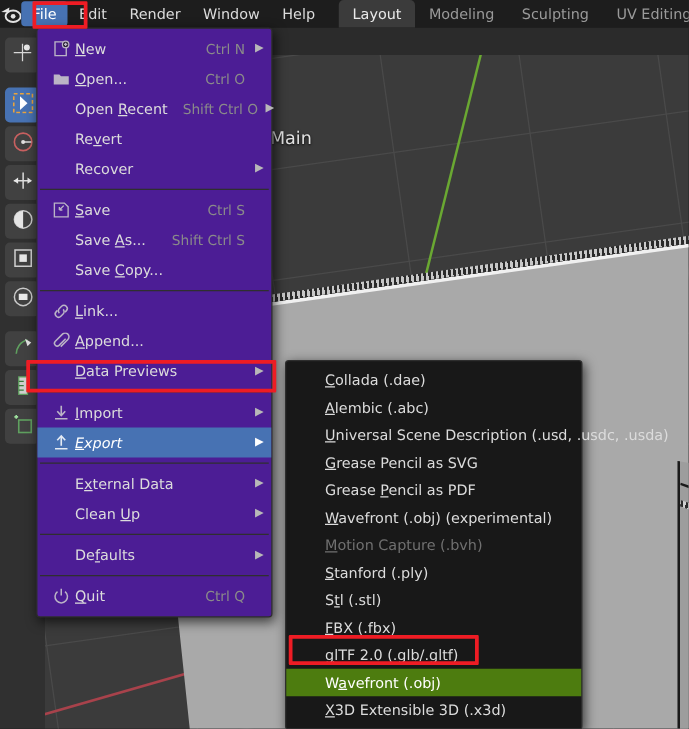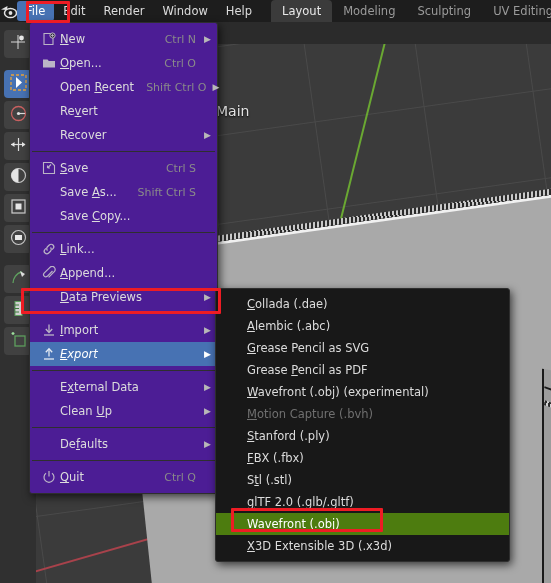--- a/index.html
+++ b/index.html
@@ -172,22 +172,22 @@
     margin-left: 6px; width: 9px; text-align: right;
   }
   .mi.hl { background: #4772b3; color: #ffffff; font-style: italic; }
   .mi.hl .mi-arrow { color: #fff; }
   .sep {
     height: 1px; background: #2f2f2f; margin: 4px 2px;
   }
 
   
   #export-menu {
-    position: absolute; left: 215px; top: 288px;
-    width: 295px;
+    position: absolute; left: 228px; top: 288px;
+    width: 238px;
     background: #181818;
     border: 1px solid #2e2e2e;
     border-radius: 3px;
     padding: 4px 0;
     z-index: 31;
     box-shadow: 2px 3px 9px rgba(0,0,0,.65);
   }
   .ei {
     height: 22px;
     display: flex; align-items: center;
@@ -507,39 +507,42 @@
   </div>
 
 <div id="export-menu">
     <div class="ei">
       <span><u>C</u>ollada (.dae)</span>
     </div>
     <div class="ei">
       <span><u>A</u>lembic (.abc)</span>
     </div>
     <div class="ei">
+      <span><u>U</u>niversal Scene Description (.usd, .usdc, .usda)</span>
+    </div>
+    <div class="ei">
       <span><u>G</u>rease Pencil as SVG</span>
     </div>
     <div class="ei">
       <span>Grease <u>P</u>encil as PDF</span>
     </div>
     <div class="ei">
       <span><u>W</u>avefront (.obj) (experimental)</span>
     </div>
     <div class="ei disabled">
       <span><u>M</u>otion Capture (.bvh)</span>
     </div>
     <div class="ei">
       <span><u>S</u>tanford (.ply)</span>
     </div>
     <div class="ei">
+      <span>S<u>t</u>l (.stl)</span>
+    </div>
+    <div class="ei">
       <span><u>F</u>BX (.fbx)</span>
-    </div>
-    <div class="ei">
-      <span>S<u>t</u>l (.stl)</span>
     </div>
     <div class="ei">
       <span><u>g</u>lTF 2.0 (.glb/.gltf)</span>
     </div>
     <div class="ei hl">
       <span>W<u>a</u>vefront (.obj)</span>
     </div>
     <div class="ei">
       <span><u>X</u>3D Extensible 3D (.x3d)</span>
     </div>

